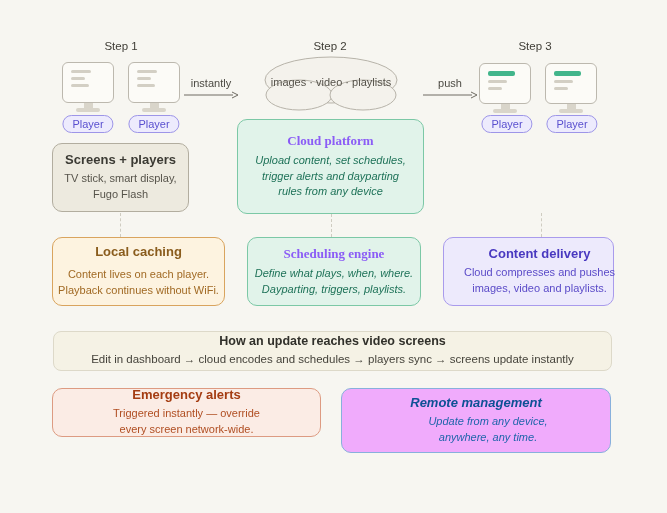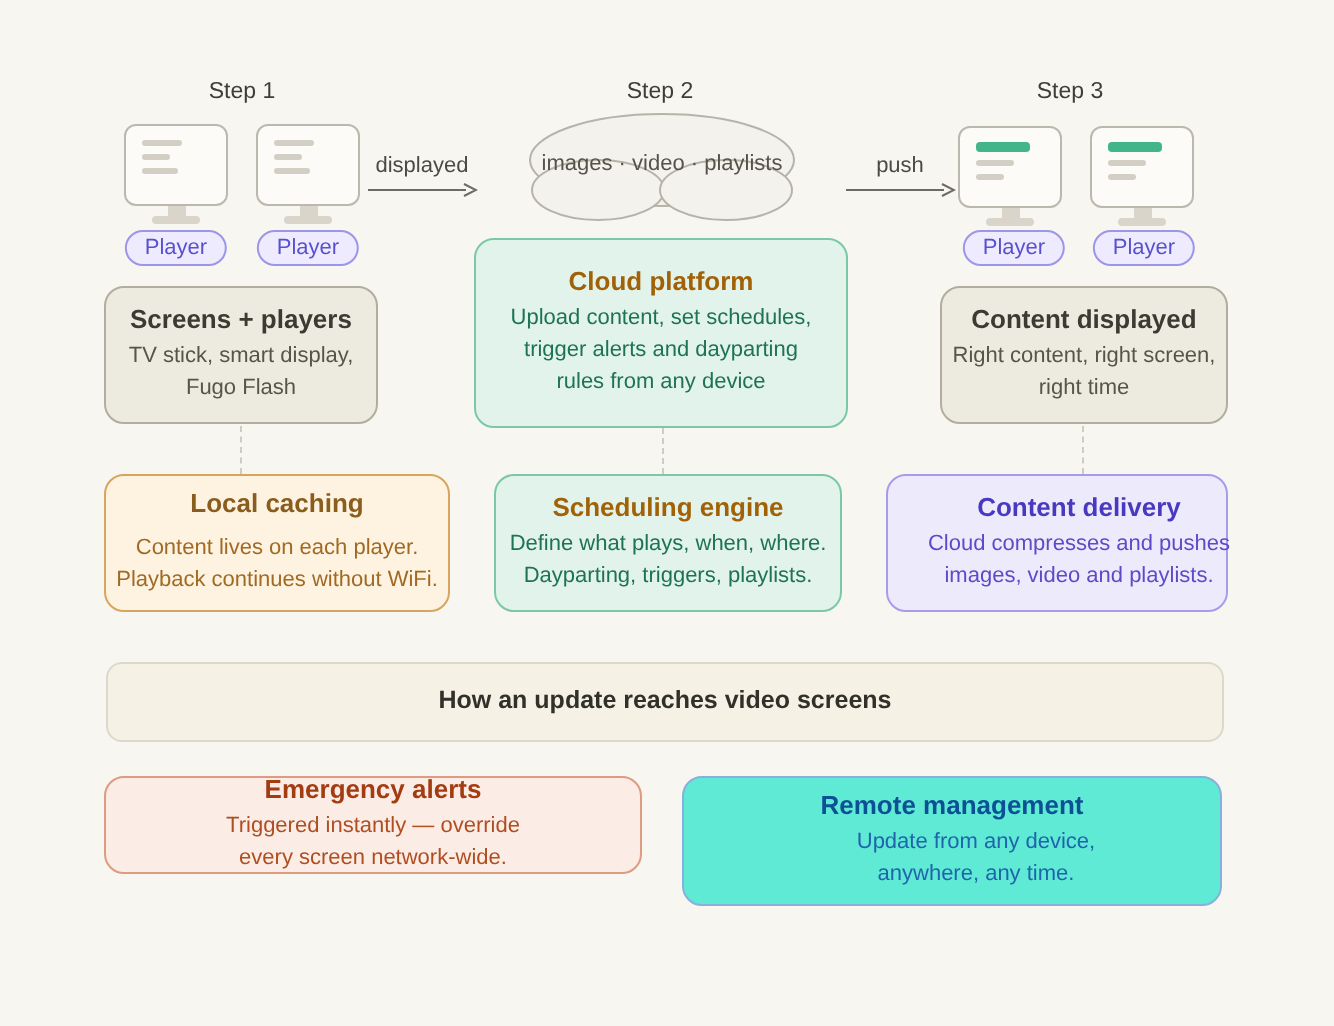--- a/index.html
+++ b/index.html
@@ -51,35 +51,35 @@
     justify-content:center;align-items:center;text-align:center;
     padding:6px 8px;
   }
   .card .title{font-size:13px;font-weight:700;margin-bottom:4px;white-space:nowrap;}
   .card .body{font-size:11px;line-height:1.45;}
   .card .body span{display:block;white-space:nowrap;}
   .c-beige{background:#edeadf;border-color:#b2ad9f;}
   .c-beige .title{color:#3b3a33;}
   .c-beige .body{color:#57544b;}
   .c-green{background:#e1f3ea;border-color:#7cc8a6;}
-  .c-green .title{color:#a16207;}
-  .c-green .body{color:#1e7258;}
+  .c-green .title{color:#8b5cf6;font-family:Liberation Serif, serif;}
+  .c-green .body{color:#1e7258;font-style:italic;}
   .c-orange{background:#fdf3e0;border-color:#d9a45e;justify-content:space-between;}
   .c-orange .title{color:#8a5c1d;}
   .c-orange .body{color:#a16a24;}
   .c-purple{background:#edeafc;border-color:#a99bec;padding-left:30px;}
   .c-purple .title{color:#4939c0;}
   .c-purple .body{color:#5b4bc8;}
   .c-banner{background:#f5f2e5;border-color:#ddd9c9;border-radius:8px;}
   .c-banner .title{font-size:12.5px;color:#31302a;margin-bottom:3px;}
   .c-banner .body{font-size:11.5px;color:#45433b;}
   .c-red{background:#fbece5;border-color:#dd9b82;}
   .c-red .title{color:#a43c12;}
   .c-red .body{color:#b04e22;}
-  .c-blue{background:#5eead4;border-color:#88b0dc;}
+  .c-blue{background:#f0abfc;border-color:#88b0dc;font-style:italic;}
   .c-blue .title{color:#0d5195;}
   .c-blue .body{color:#2065ab;margin-left:24px;}
   
   .connector{position:absolute;width:0;border-left:1px dashed #cfccc1;height:24px;}
 </style>
 </head>
 <body>
 
 <div class="canvas">
 
@@ -124,21 +124,21 @@
     <div class="neck"></div>
       <div class="base"></div>
   </div>
 
   <div class="badge" style="left:88px;">Player</div>
   <div class="badge" style="left:154px;">Player</div>
   <div class="badge" style="left:507px;">Player</div>
   <div class="badge" style="left:572px;">Player</div>
 
   <div class="arrow-group" style="left:183px;top:77px;">
-    <div class="arrow-label">displayed</div>
+    <div class="arrow-label">instantly</div>
     <svg width="56" height="10">
       <line x1="1" y1="5" x2="50" y2="5" stroke="#6e6b62" stroke-width="1"></line>
       <path d="M49 2 L55 5 L49 8" fill="none" stroke="#6e6b62" stroke-width="1"></path>
     </svg>
   </div>
 
   <div class="arrow-group" style="left:422px;top:77px;">
     <div class="arrow-label">push</div>
     <svg width="56" height="10">
       <line x1="1" y1="5" x2="50" y2="5" stroke="#6e6b62" stroke-width="1"></line>
@@ -165,27 +165,20 @@
 
   <div class="card c-green" style="left:237px;top:119px;width:187px;height:95px;">
     <div class="title">Cloud platform</div>
     <div class="body">
       <span>Upload content, set schedules,</span>
       <span>trigger alerts and dayparting</span>
       <span>rules from any device</span>
     </div>
   </div>
 
-  <div class="card c-beige" style="left:470px;top:143px;width:144px;height:69px;">
-    <div class="title">Content displayed</div>
-    <div class="body">
-      <span>Right content, right screen,</span>
-      <span>right time</span>
-    </div>
-  </div>
 
   <div class="connector" style="left:120px;top:213px;"></div>
   <div class="connector" style="left:331px;top:214px;height:23px;"></div>
   <div class="connector" style="left:541px;top:213px;"></div>
 
   <div class="card c-orange" style="left:52px;top:237px;width:173px;height:69px;">
     <div class="title">Local caching</div>
     <div class="body">
       <span>Content lives on each player.</span>
       <span>Playback continues without WiFi.</span>
@@ -203,20 +196,23 @@
   <div class="card c-purple" style="left:443px;top:237px;width:171px;height:69px;">
     <div class="title">Content delivery</div>
     <div class="body">
       <span>Cloud compresses and pushes</span>
       <span>images, video and playlists.</span>
     </div>
   </div>
 
   <div class="card c-banner" style="left:53px;top:331px;width:559px;height:40px;padding:4px 8px;">
     <div class="title">How an update reaches video screens</div>
+    <div class="body">
+      <span>Edit in dashboard → cloud encodes and schedules → players sync → screens update instantly</span>
+    </div>
   </div>
 
   <div class="card c-red" style="left:52px;top:388px;width:269px;height:49px;">
     <div class="title">Emergency alerts</div>
     <div class="body">
       <span>Triggered instantly — override</span>
       <span>every screen network-wide.</span>
     </div>
   </div>
 

